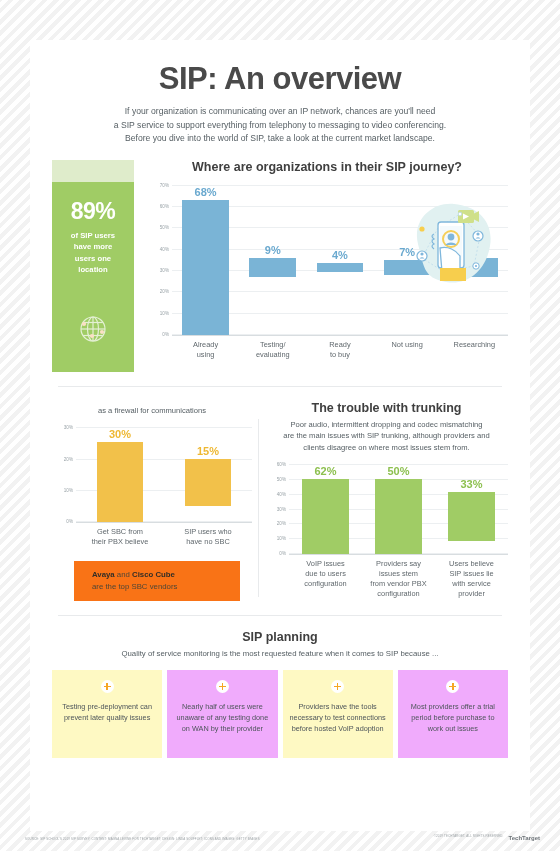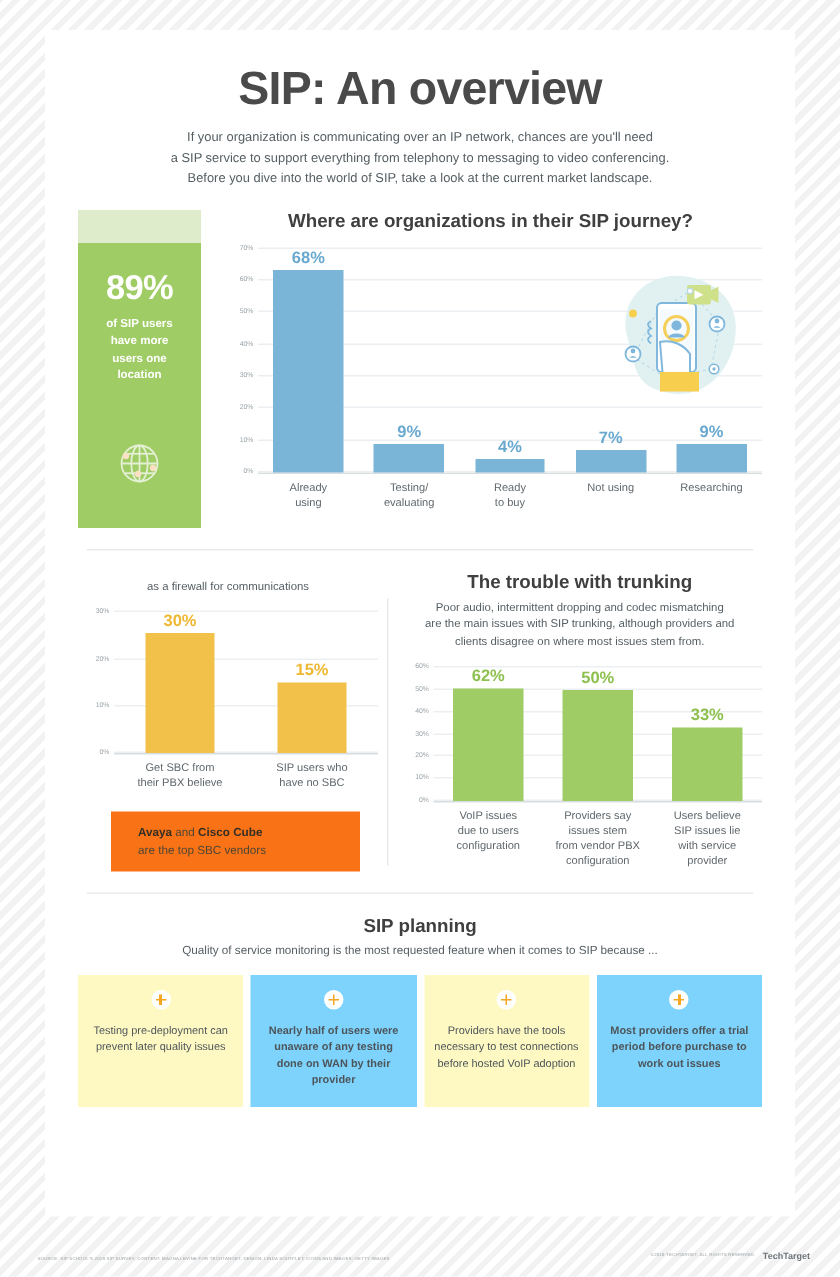--- a/index.html
+++ b/index.html
@@ -14,21 +14,21 @@
       #ffffff 0px, #ffffff 4px,
       #f2f2f2 4px, #f2f2f2 8px
     );
     overflow: hidden;
     position: relative;
   }
 
   .page-card {
     position: absolute;
     left: 30px;
-    top: 20px;
+    top: 40px;
     width: 500px;
     height: 791px;
     background: #ffffff;
   }
 
   
   .header { padding: 22px 28px 0 28px; text-align: center; }
   .main-title {
     font-size: 31px;
     font-weight: bold;
@@ -119,21 +119,21 @@
     align-items: flex-end;
     justify-content: space-around;
     z-index: 2;
   }
   .barcol {
     width: 17%;
     display: flex;
     flex-direction: column;
     align-items: center;
     height: 100%;
-    justify-content: flex-end;
+    justify-content: center;
   }
   .bar { width: 82%; }
   .bar-blue { background: #7ab4d6; }
   .bar-orange { background: #f2c14a; }
   .bar-green { background: #a0cc65; }
   .barval {
     font-size: 11px;
     font-weight: bold;
     margin-bottom: 2px;
   }
@@ -230,21 +230,21 @@
     gap: 5px;
     margin-top: 12px;
   }
   .card {
     flex: 1;
     height: 88px;
     padding: 10px 6px;
     text-align: center;
   }
   .card-blue { background: #fef9c3; }
-  .card-green { background: #7dd3fc; font-weight: bold; }
+  .card-green { background: #f0abfc; }
   .plus-circle {
     width: 13px; height: 13px;
     border-radius: 50%;
     background: #ffffff;
     margin: 0 auto 8px auto;
     position: relative;
   }
   .plus-circle::before,
   .plus-circle::after {
     content: "";

